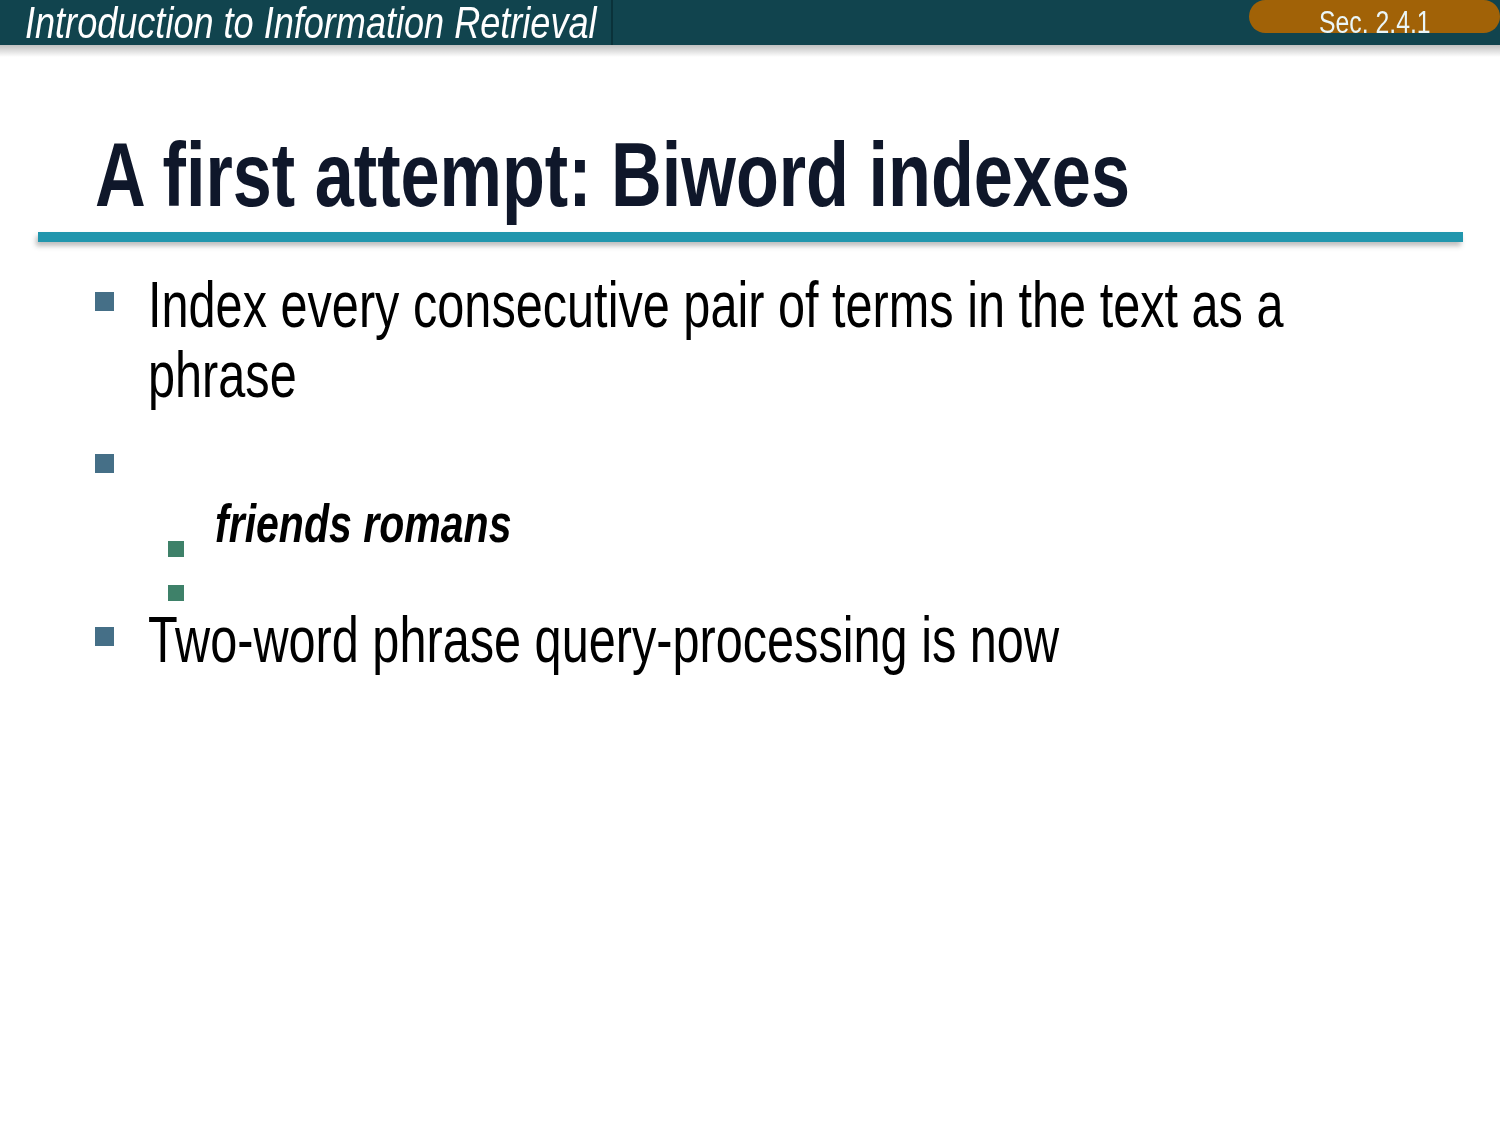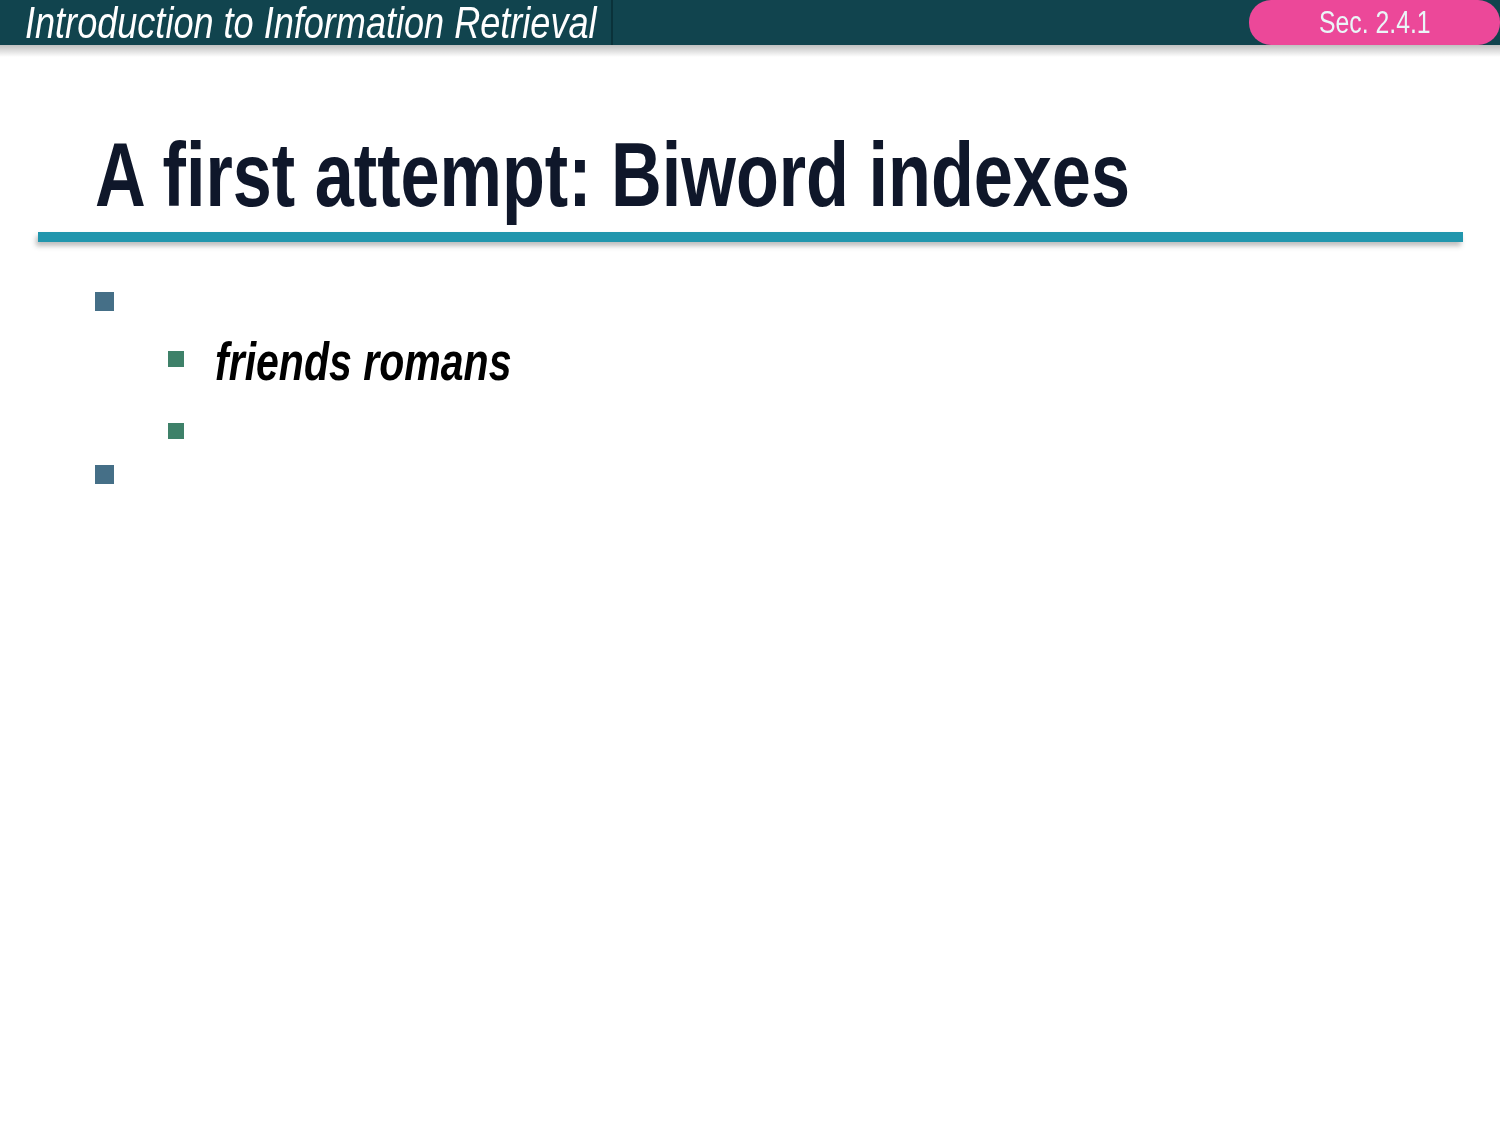--- a/index.html
+++ b/index.html
@@ -40,22 +40,22 @@
   .course .tx { display: inline-block; transform: scaleX(0.82); transform-origin: 0 50%; }
   .topbar-divider {
     position: absolute;
     left: 611px; top: 0;
     width: 2px; height: 45px;
     background: #0a323a;
   }
   .sec-box {
     position: absolute;
     left: 1249px; top: 0;
-    width: 251px; height: 45px;
-    background: #ec4899;
+    width: 251px; height: 33px;
+    background: #a16207;
     text-align: center;
     border-radius: 22px;
   }
   .sec-box .tx {
     display: inline-block;
     transform: scaleX(0.8);
     transform-origin: 50% 50%;
     color: #eaf6f8;
     font-size: 31px;
     line-height: 45px;
@@ -93,21 +93,21 @@
     width: 19px; height: 19px;
     background: #456f87;
     margin-top: 22px;
     margin-right: 34px;
   }
   .t1 { font-size: 64px; line-height: 70px; color: #000000; }
   .t1 .line, .t2 .line { white-space: nowrap; }
   .tx { display: inline-block; transform: scaleX(0.76); transform-origin: 0 50%; }
 
   .row.lvl2 { margin-left: 73px; margin-bottom: 4px; }
-  .row.first-sub { margin-top: -6px; }
+  .row.first-sub { margin-top: -6px; align-items: flex-end; }
   .m2 {
     flex: none;
     width: 16px; height: 16px;
     background: #3e8169;
     margin-top: 24px;
     margin-right: 31px;
   }
   .t2 {
     font-size: 54px; line-height: 68px;
     font-weight: bold; font-style: italic;
@@ -130,37 +130,45 @@
   </div>
   <div class="topbar-shadow"></div>
 
   <h1 class="title">
     <span class="tx">A first attempt: Biword indexes</span>
   </h1>
   <div class="title-rule"></div>
 
   <div class="content">
 
+    <div class="row">
+      <div class="m1"></div>
+      <div class="t1">
+        <div class="line"><span class="tx">Index every consecutive pair of terms in the text as a</span></div>
+        <div class="line"><span class="tx">phrase</span></div>
+      </div>
+    </div>
 
     <div class="row">
       <div class="m1"></div>
     </div>
 
     <div class="row lvl2 first-sub">
       <div class="m2"></div>
       <div class="t2">
         <div class="line"><span class="tx">friends romans</span></div>
       </div>
     </div>
 
     <div class="row lvl2">
       <div class="m2"></div>
     </div>
 
 
     <div class="row">
       <div class="m1"></div>
       <div class="t1">
+        <div class="line"><span class="tx">Two-word phrase query-processing is now</span></div>
       </div>
     </div>
 
   </div>
 </div>
 
 </body></html>

